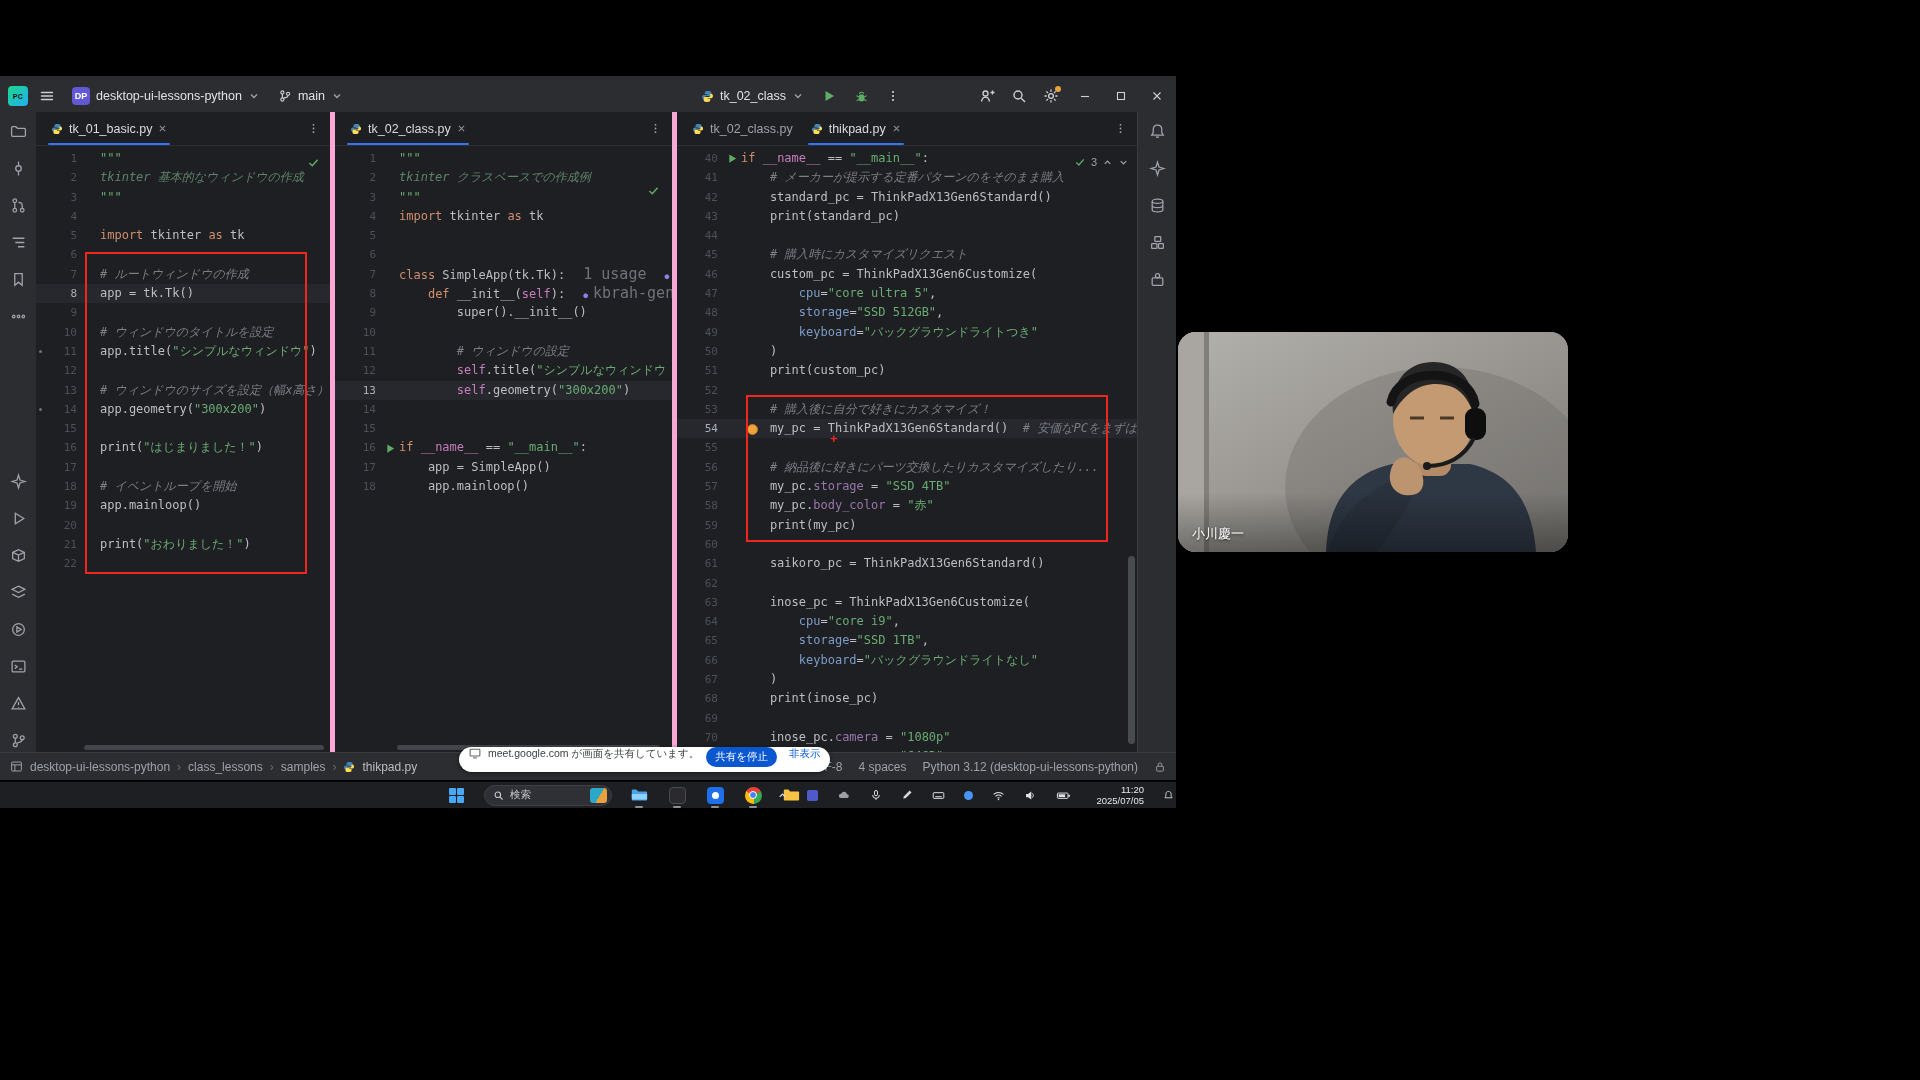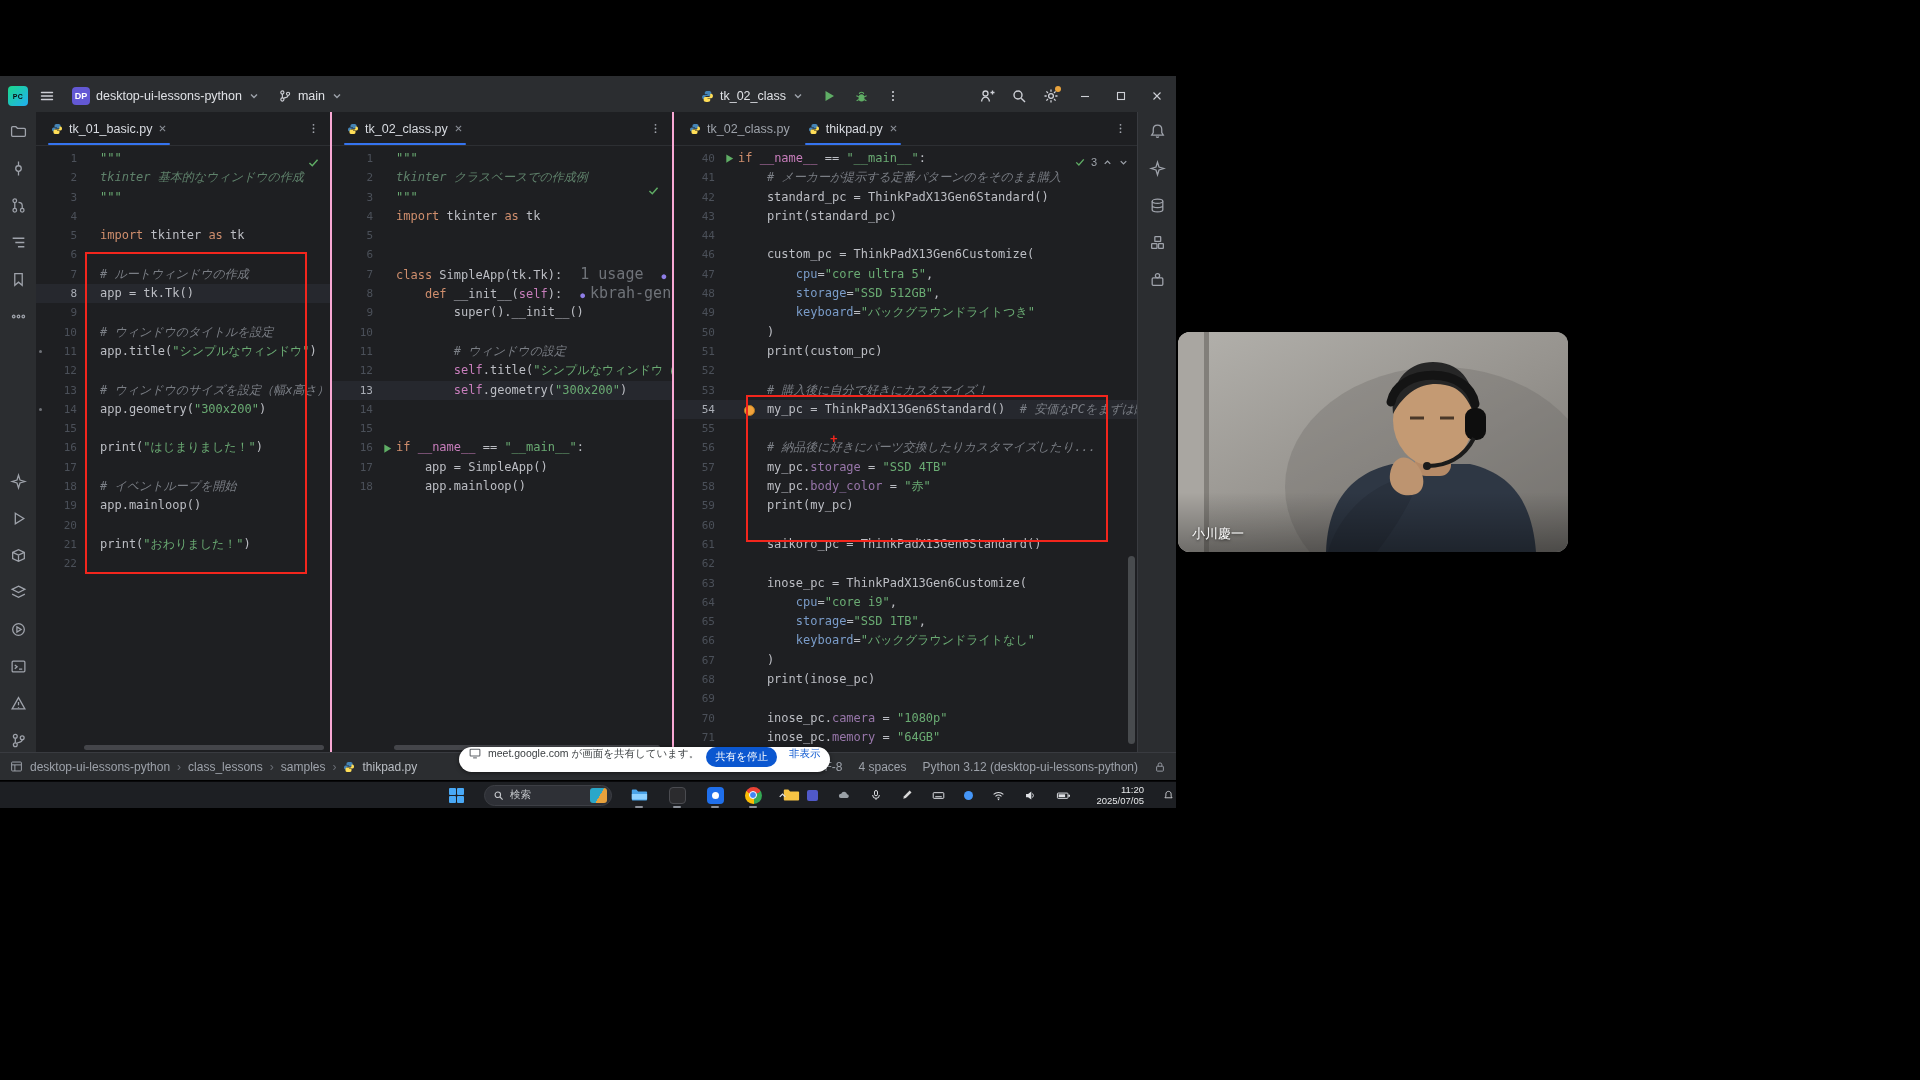--- a/index.html
+++ b/index.html
@@ -20,21 +20,21 @@
   .gear .dot{position:absolute;top:3px;right:3px;width:6px;height:6px;border-radius:50%;background:#e8a33d}
   .win-btn{width:30px;height:30px;display:flex;align-items:center;justify-content:center}
 
   .main{position:absolute;top:36px;left:0;right:0;bottom:28px;display:flex}
   .stripe{width:36px;background:#2b2d30;display:flex;flex-direction:column;align-items:center;padding-top:8px;flex:none}
   .stripe-right{width:39px;border-left:1px solid #393b40}
   .sico{width:22px;height:22px;margin-bottom:15px;display:flex;align-items:center;justify-content:center;color:#9fa3ab;flex:none}
   .sico svg{width:17px;height:17px;fill:none;stroke:currentColor;stroke-width:1.2}
   .sico.gap{margin-top:128px}
 
-  .pane{position:relative;display:flex;flex-direction:column;flex:none;overflow:hidden;border-left:2px solid #f9a8d4}
+  .pane{position:relative;display:flex;flex-direction:column;flex:none;overflow:hidden;border-left:5px solid #f9a8d4}
   .pane1{width:294px;border-left:none}
   .pane2{width:342px}
   .pane3{width:465px}
   .tabs{height:34px;display:flex;align-items:center;background:#1e1f22;border-bottom:1px solid #2d2f33;padding:0 6px;font-size:12.5px;color:#9da2aa;flex:none}
   .tab{display:flex;align-items:center;gap:6px;padding:0 9px;height:100%;position:relative;cursor:default}
   .tab.active{color:#d8dbe1}
   .tab.active::after{content:"";position:absolute;left:6px;right:6px;bottom:0;height:2px;background:#3574f0;border-radius:1px}
   .tabspacer{flex:1}
   .kebab-sm{width:22px;height:22px;display:flex;align-items:center;justify-content:center}
 
@@ -95,21 +95,21 @@
   .ic-blue i{width:7px;height:7px;border-radius:50%;background:#fff}
   .ic-chrome{width:17px;height:17px;border-radius:50%;background:conic-gradient(from -60deg,#ea4335 0 120deg,#34a853 0 240deg,#fbbc05 0 360deg);display:flex;align-items:center;justify-content:center}
   .ic-chrome i{width:8px;height:8px;border-radius:50%;background:#4285f4;border:1.5px solid #fff}
   .tray{position:absolute;right:2px;top:0;height:100%;display:flex;align-items:center;gap:19px}
   .tray-ico{display:flex;align-items:center;justify-content:center}
   .ti-sq{width:11px;height:11px;border-radius:2px;background:#5059c9}
   .ti-dot{width:9px;height:9px;border-radius:50%;background:#4596f7}
   .clock{color:#e6e8ea;font-size:9.5px;line-height:11px;text-align:right;width:54px}
 
   
-  .webcam{position:absolute;left:1178px;top:332px;width:390px;height:220px;border-radius:12px;overflow:hidden;background:#8d8d8d;z-index:15}
+  .webcam{position:absolute;left:1178px;top:332px;width:390px;height:220px;border-radius:18px;overflow:hidden;background:#8d8d8d;z-index:15}
   .cam-shade{position:absolute;left:0;right:0;bottom:0;height:60px;background:linear-gradient(transparent,rgba(0,0,0,.35))}
   .cam-name{position:absolute;left:14px;bottom:9px;color:#fff;font-size:13px;text-shadow:0 1px 3px rgba(0,0,0,.7)}
 </style>
 </head>
 <body>
 
 <div class="stage">
 
   <div class="ide">
 
@@ -612,20 +612,25 @@
               <span class="ln">43</span>
               <span class="mark"></span>
               <span class="code"><span class="t-p">    print(standard_pc)</span></span>
             </div>
             <div class="row">
               <span class="ln">44</span>
               <span class="mark"></span>
               <span class="code"></span>
             </div>
             <div class="row">
+              <span class="ln">45</span>
+              <span class="mark"></span>
+              <span class="code"><span class="t-p">    </span><span class="t-c"># 購入時にカスタマイズリクエスト</span></span>
+            </div>
+            <div class="row">
               <span class="ln">46</span>
               <span class="mark"></span>
               <span class="code"><span class="t-p">    custom_pc = ThinkPadX13Gen6Customize(</span></span>
             </div>
             <div class="row">
               <span class="ln">47</span>
               <span class="mark"></span>
               <span class="code"><span class="t-p">        </span><span class="t-n">cpu</span><span class="t-p">=</span><span class="t-s">"core ultra 5"</span><span class="t-p">,</span></span>
             </div>
             <div class="row">

